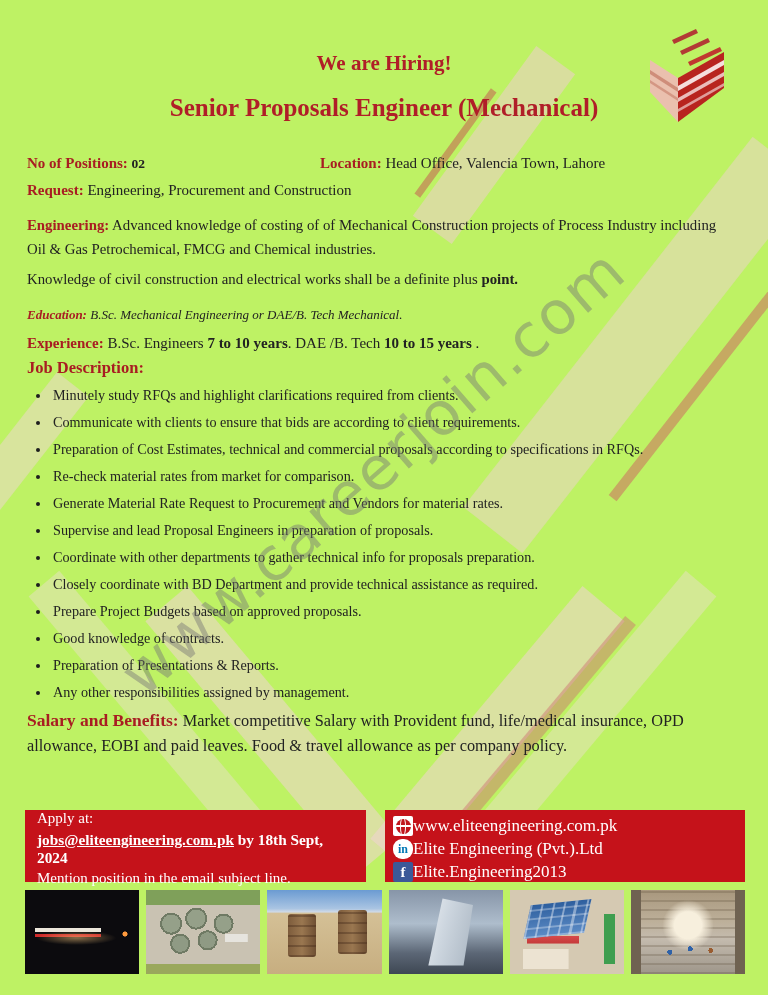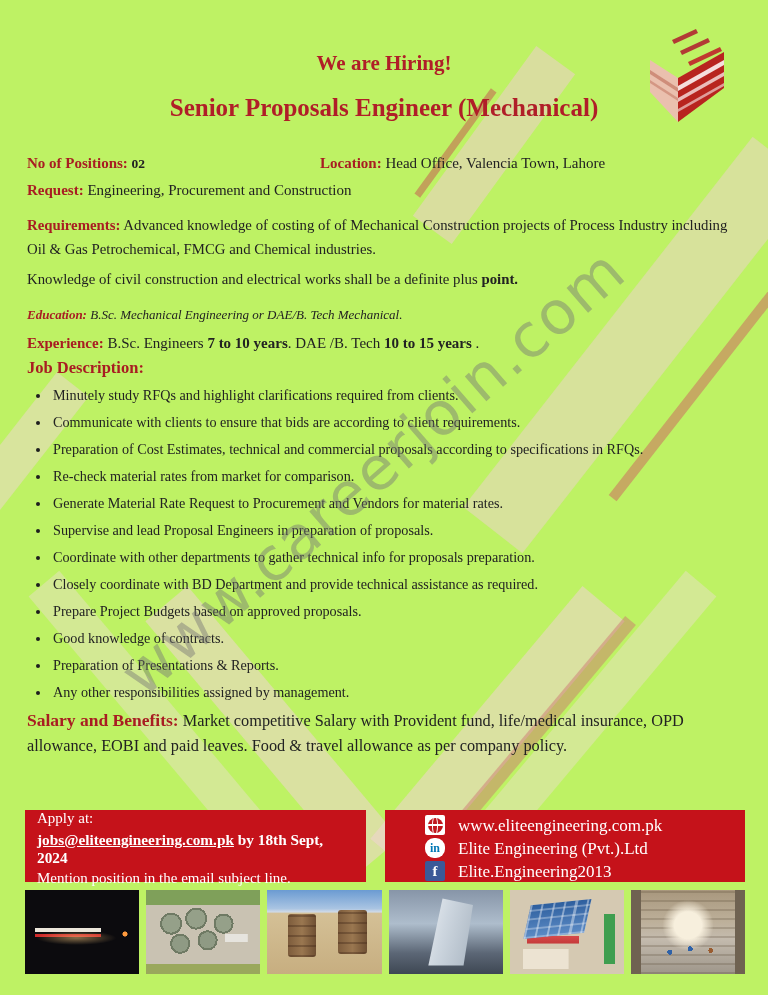--- a/index.html
+++ b/index.html
@@ -57,21 +57,21 @@
     position:absolute; z-index:4; left:25px; top:810px; width:341px; height:72px;
     background:#c5121a; color:#fff; box-sizing:border-box; padding:0 12px; font-size:15px;
   }
   .apply-line2 { margin-top:4px; font-weight:bold; font-size:15.3px; }
   .apply-line2 a { color:#fff; text-decoration:underline; }
   .apply-note { margin-top:3px; }
   .social-box {
     position:absolute; z-index:4; left:385px; top:810px; width:360px; height:72px;
     background:#c5121a; box-sizing:border-box; padding:4px 8px; color:#fff;
   }
-  .social-row { display:flex; align-items:flex-start; gap:13px; height:22px; margin-top:1px;margin-left:32px; }
+  .social-row { display:flex; align-items:center; height:22px; margin-top:1px; }
   .sicon { width:20px; height:20px; border-radius:2px; display:flex; align-items:center; justify-content:center; flex:none; }
   .icon-globe { background:#fff; }
   .globe-circle { position:relative; width:15px; height:15px; border-radius:50%; background:#c0161c; overflow:hidden; }
   .globe-circle::before { content:""; position:absolute; left:0; right:0; top:6.5px; height:1.6px; background:#fff; }
   .globe-circle::after  { content:""; position:absolute; left:4.2px; top:-2px; width:6.6px; height:19px; border-radius:50%;
                           border:1.6px solid #fff; box-sizing:border-box; }
   .icon-in { background:#fff; color:#0077b5; font-family:Liberation Serif, serif; font-weight:bold; font-size:12px;border-radius:9px; }
   .icon-fb { background:#3b5998; color:#fff; font-family:"Liberation Serif", serif; font-weight:bold; font-size:15px; }
   .social-text { font-size:17px; line-height:22px; }
 
@@ -195,21 +195,21 @@
         <span class="pos-val">02</span>
         <span class="loc"><span class="label">Location:</span> <span>Head Office, Valencia Town, Lahore</span></span>
       </div>
       <div class="row2">
         <span class="label">Request:</span>
         <span>Engineering, Procurement and Construction</span>
       </div>
     </div>
 
     <div class="para">
-      <span class="label">Requirements:</span>
+      <span class="label">Engineering:</span>
       <span>Advanced knowledge of costing of of Mechanical Construction projects of Process Industry including Oil &amp; Gas Petrochemical, FMCG and Chemical industries.</span>
     </div>
 
     <div class="note">
       <span>Knowledge of civil construction and electrical works shall be a definite plus </span><strong>point.</strong>
     </div>
 
     <div class="edu">
       <span class="label">Education:</span>
       <span>B.Sc. Mechanical Engineering or DAE/B. Tech Mechanical.</span>

